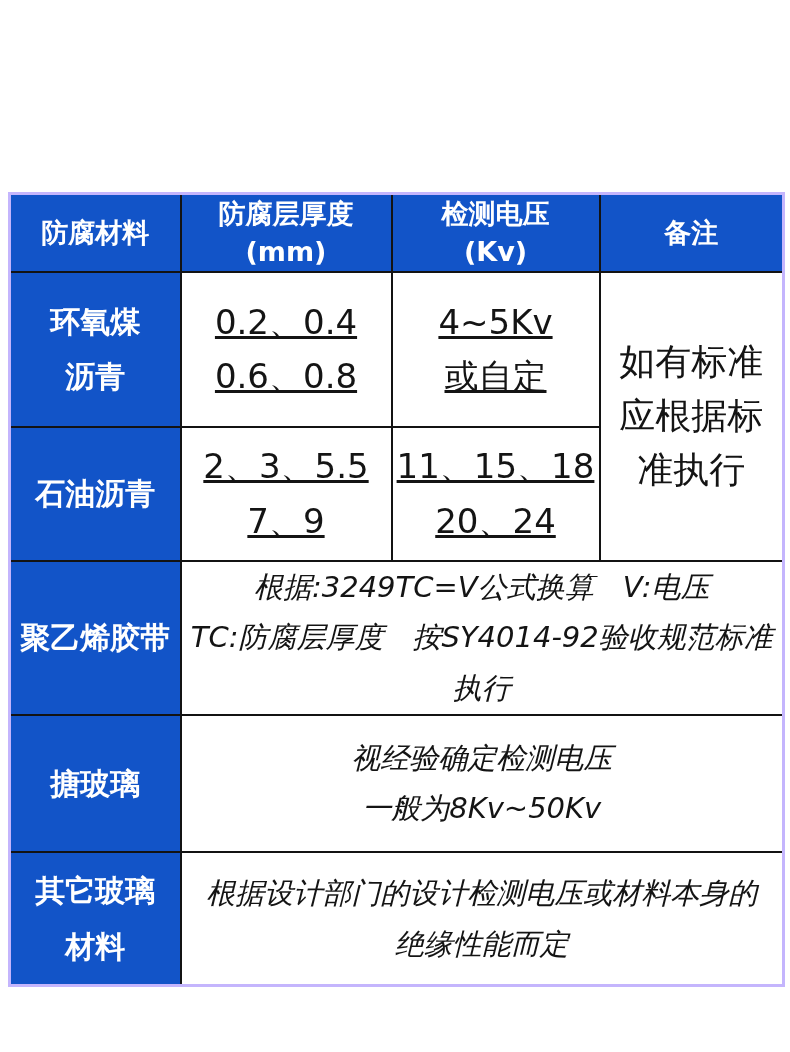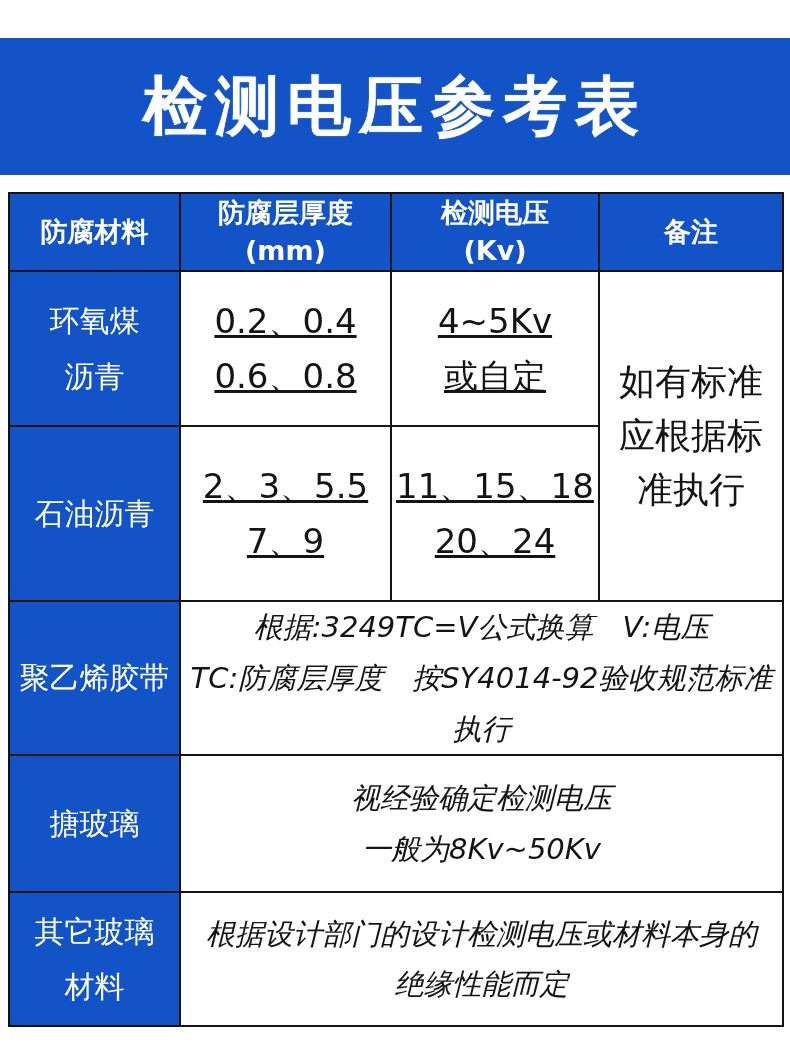--- a/index.html
+++ b/index.html
@@ -41,25 +41,25 @@
     border-collapse: collapse;
     table-layout: fixed;
   }
   table.ref-table td, table.ref-table th {
     border: 2px solid #131313;
     text-align: center;
     vertical-align: middle;
     white-space: pre-line;
     overflow: hidden;
   }
-  table.ref-table { border: 1px solid #c4b5fd; }
+  table.ref-table { border: 3px solid #c4b5fd; }
   .cell-blue {
     background: #1254c8;
     color: #ffffff;
-    font-weight: 400;
+    font-weight: 700;
   }
   th.head-cell {
     font-size: 27px;
     line-height: 1.4;
     font-weight: 700;
   }
   td.material-cell {
     font-size: 30px;
     line-height: 1.85;
   }
@@ -78,33 +78,30 @@
   }
   td.note-cell {
     color: #141414;
     font-size: 29px;
     line-height: 1.75;
     font-weight: 500;
     font-style: italic;
   }
   tr.r-head   { height: 78px; }
   tr.r-row1   { height: 155px; }
-  tr.r-row2   { height: 175px; }
+  tr.r-row2   { height: 134px; }
   tr.r-row3   { height: 128px; }
   tr.r-row4   { height: 137px; }
   tr.r-row5   { height: 134px; }
 </style>
 </head>
 <body>
 
 <div class="page">
 
-  <div class="banner">
-    <div class="title">检测电压参考表</div>
-  </div>
 
   <table class="ref-table">
     <colgroup>
       <col style="width:171px">
       <col style="width:211px">
       <col style="width:208px">
       <col style="width:184px">
     </colgroup>
     <tbody>
       <tr class="r-head">

